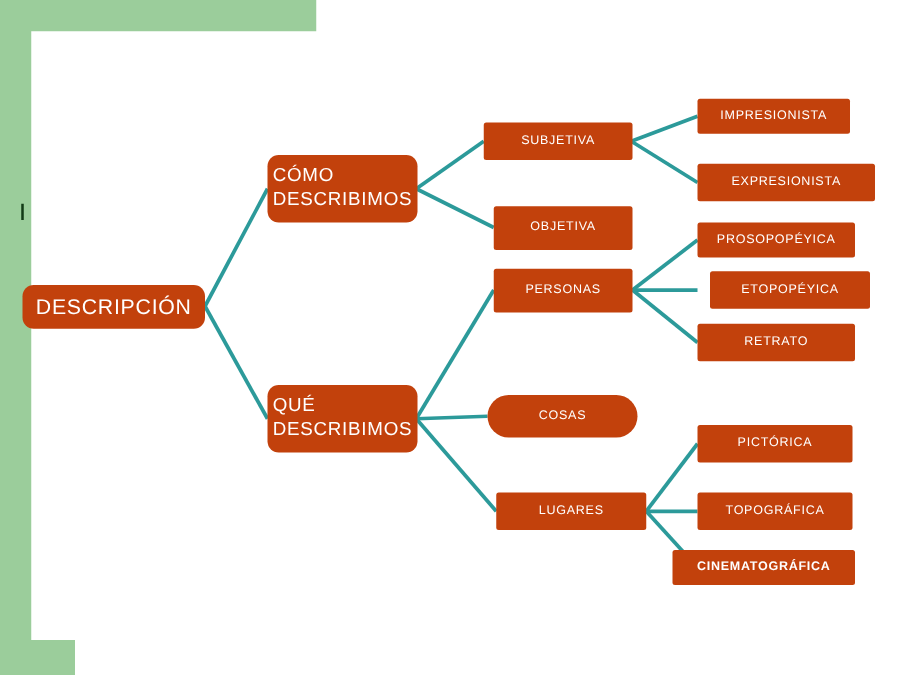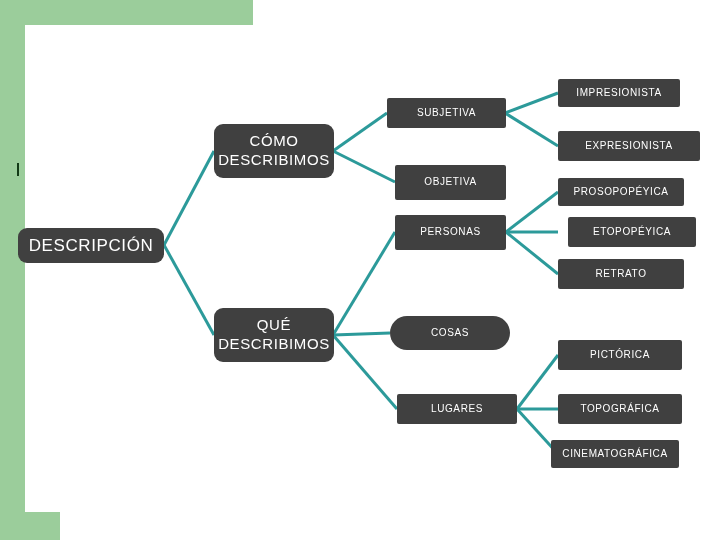--- a/index.html
+++ b/index.html
@@ -39,26 +39,25 @@
     left: 0;
     top: 0;
     width: 720px;
     height: 540px;
   }
 
   
   .node {
     position: absolute;
     box-sizing: border-box;
-    background: #404040;
+    background: #c2410c;
     color: #ffffff;
     display: flex;
     align-items: center;
     justify-content: center;
-    text-align: center;
     letter-spacing: 0.6px;
     line-height: 1.25;
     font-weight: 400;
     white-space: pre-line;
     z-index: 3;
   }
   .node.rounded { border-radius: 9px; }
   .node.sq { border-radius: 2px; }
 
   .sz-root { font-size: 17px; }
@@ -128,15 +127,15 @@
   <div class="node sq sz-leaf" style="left:558px; top:178px; width:126px; height:28px;">PROSOPOPÉYICA</div>
 
   <div class="node sq sz-leaf" style="left:568px; top:217px; width:128px; height:30px;">ETOPOPÉYICA</div>
 
   <div class="node sq sz-leaf" style="left:558px; top:259px; width:126px; height:30px;">RETRATO</div>
 
   <div class="node sq sz-leaf" style="left:558px; top:340px; width:124px; height:30px;">PICTÓRICA</div>
 
   <div class="node sq sz-leaf" style="left:558px; top:394px; width:124px; height:30px;">TOPOGRÁFICA</div>
 
-  <div class="node sq sz-leaf" style="left:551px; top:440px; width:128px; height:28px;">CINEMATOGRÁFICA</div>
+  <div class="node sq sz-leaf" style="left:538px; top:440px; width:146px; height:28px;font-weight:bold;">CINEMATOGRÁFICA</div>
 
 </div>
 
 </body></html>

